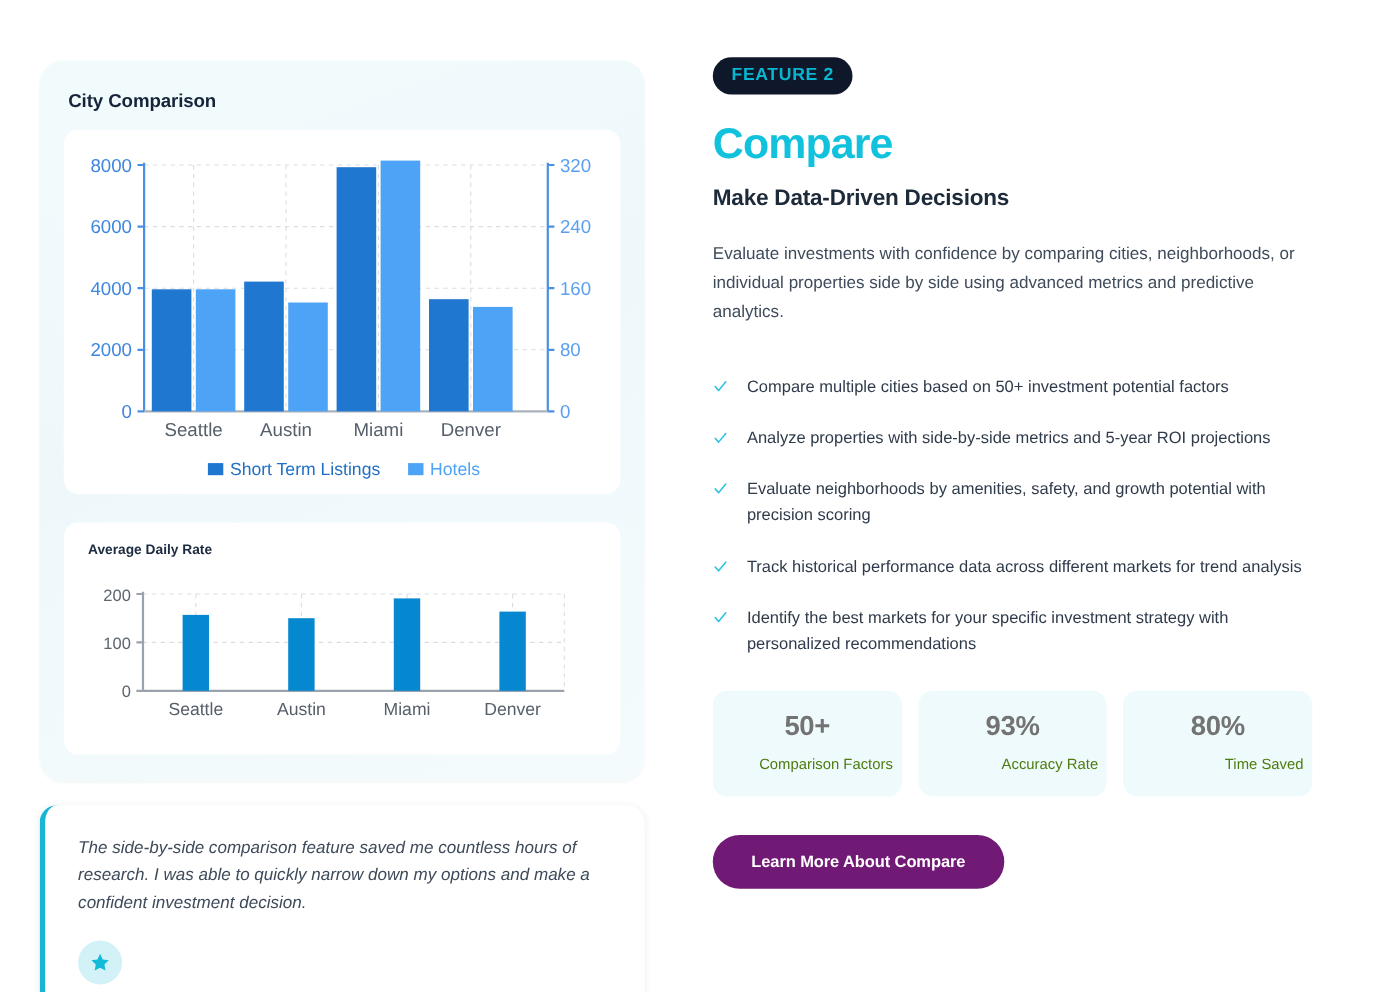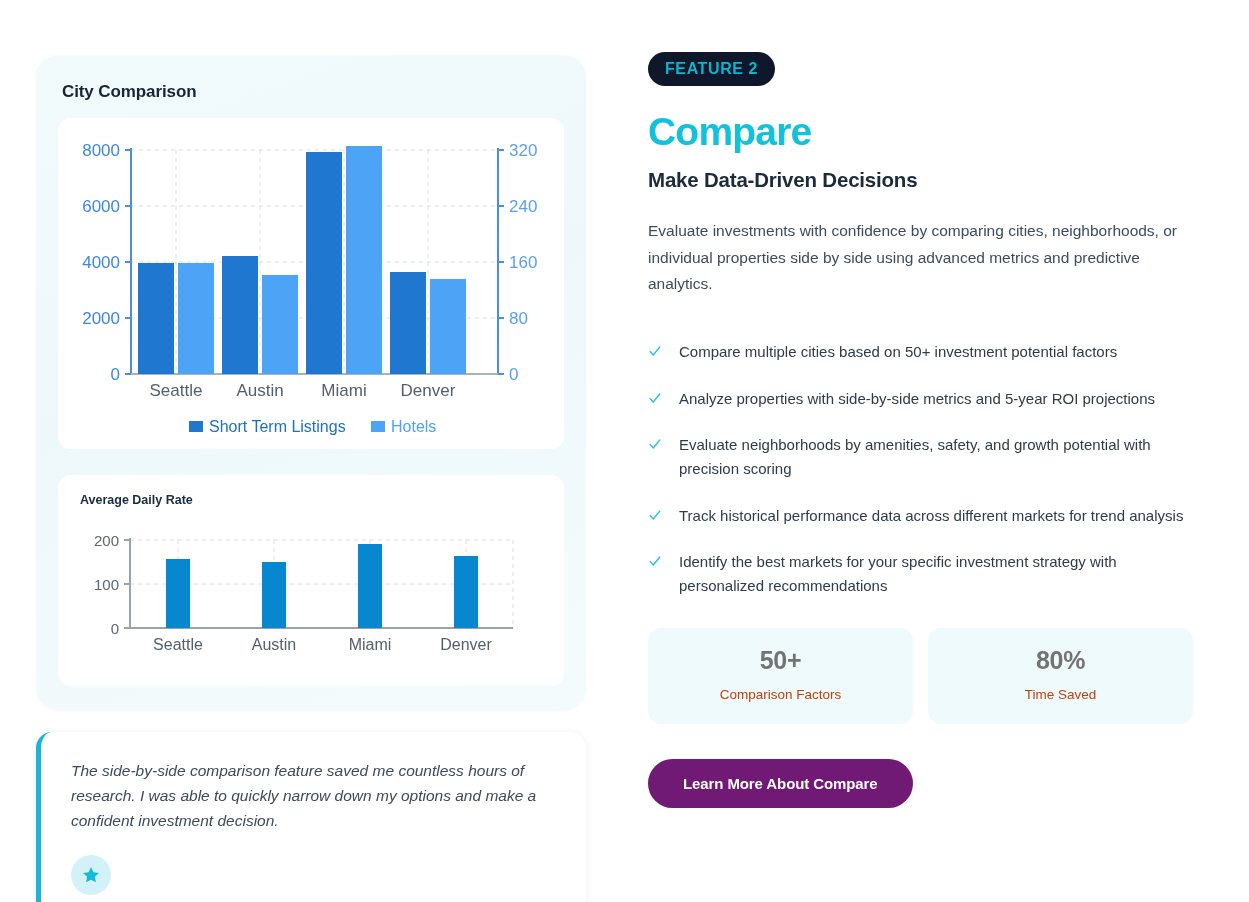--- a/index.html
+++ b/index.html
@@ -165,23 +165,24 @@
     text-align: center;
   }
   .stat-value {
     font-size: 25px;
     font-weight: bold;
     color: #737373;
     letter-spacing: -0.3px;
   }
   .stat-label {
     font-size: 13.5px;
-    color: #c2410c;
+    color: #4d7c0f;
     margin-top: 10px;
     line-height: 1.45;
+    text-align: right;
   }
 
   .cta-button {
     display: inline-block;
     margin-top: 35px;
     background: #701a75;
     color: #ffffff;
     font-size: 15px;
     font-weight: bold;
     letter-spacing: -0.1px;
@@ -389,20 +390,24 @@
         <span class="feature-text">Identify the best markets for your specific investment strategy with personalized recommendations</span>
       </div>
     </div>
 
     <div class="stats-row">
       <div class="stat-card">
         <div class="stat-value">50+</div>
         <div class="stat-label">Comparison Factors</div>
       </div>
       <div class="stat-card">
+        <div class="stat-value">93%</div>
+        <div class="stat-label">Accuracy Rate</div>
+      </div>
+      <div class="stat-card">
         <div class="stat-value">80%</div>
         <div class="stat-label">Time Saved</div>
       </div>
     </div>
 
     <button class="cta-button">Learn More About Compare</button>
   </div>
 
 </div>
 

